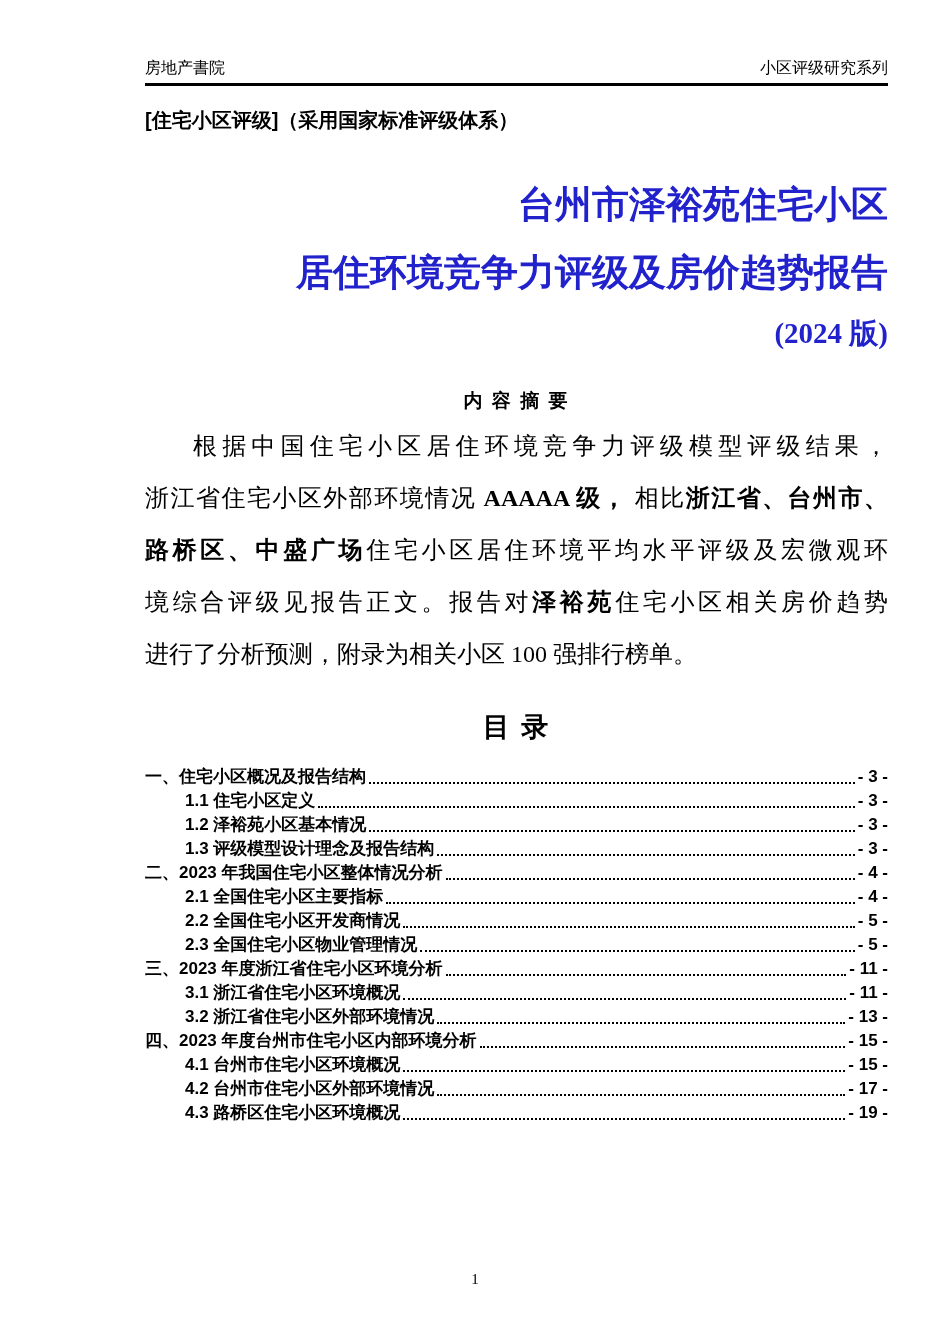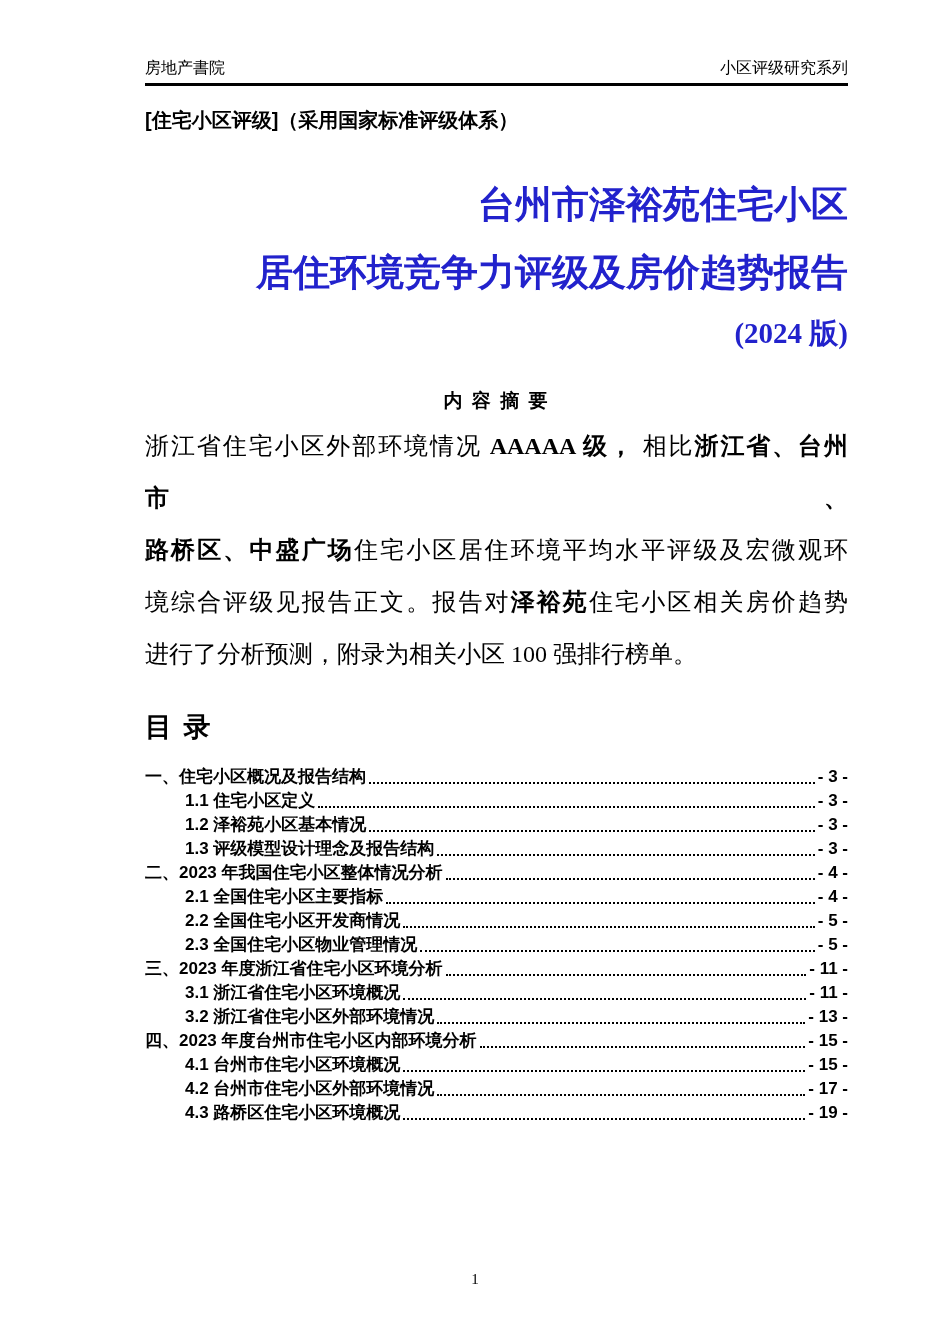--- a/index.html
+++ b/index.html
@@ -1,21 +1,21 @@
 <!DOCTYPE html>
 <html style="--title-blue: #2222CC; --text: #000000;"><head>
 <meta charset="utf-8">
 <style>
   :root { --title-blue: #2222CC; --text: #000000; }
   * { margin: 0; padding: 0; box-sizing: border-box; }
   html, body { background: #ffffff; }
   .page {
     width: 950px; height: 1344px; background: #fff; color: var(--text);
     position: relative; overflow: hidden;
-    padding: 58px 102px 0 145px;
+    padding: 58px 62px 0 145px;
     font-family: "Liberation Serif", serif;
   }
   .header {
     display: flex; justify-content: space-between; align-items: flex-end;
     border-bottom: 3px solid #000; padding-bottom: 5px;
     font-family: "Liberation Sans", sans-serif; font-size: 16px; line-height: 1.25;
   }
   .tag {
     margin-top: 21px; font-family: "Liberation Sans", sans-serif;
     font-weight: bold; font-size: 20px;
@@ -27,21 +27,21 @@
   .abstract-heading {
     margin-top: 40px; text-align: center; font-family: "Liberation Sans", sans-serif;
     font-size: 19px; font-weight: bold; line-height: 1.15; letter-spacing: 2px;
   }
   .abstract { margin-top: 8px; font-size: 24px; }
   .para-line { line-height: 52px; text-align: justify; text-align-last: justify; }
   .para-line.indent { text-indent: 2em; }
   .para-line.last { text-align-last: left; }
   .bold { font-weight: bold; }
   .toc-heading {
-    margin-top: 32px; font-family: "Liberation Sans", sans-serif;
+    margin-top: 32px; text-align: center; font-family: "Liberation Sans", sans-serif;
     font-size: 27px; font-weight: bold; line-height: 1.15; letter-spacing: 2px;
   }
   .toc { margin-top: 22px; font-family: "Liberation Sans", sans-serif; font-weight: bold; font-size: 17px; }
   .toc-row { display: flex; align-items: baseline; line-height: 24px; }
   .toc-row.l2 { padding-left: 40px; }
   .toc-label { white-space: nowrap; }
   .toc-dots {
     flex: 1; min-width: 12px; border-bottom: 2px dotted #000;
     align-self: flex-end; margin: 0 3px 5px 3px;
   }
@@ -65,20 +65,21 @@
 
   <div class="title-block">
     <div class="title-line1">台州市泽裕苑住宅小区</div>
     <div class="title-line2">居住环境竞争力评级及房价趋势报告</div>
     <div class="title-edition">(2024 版)</div>
   </div>
 
   <div class="abstract-heading">内 容 摘 要</div>
 
   <div class="abstract">
+      <div class="para-line indent"><span>根据中国住宅小区居住环境竞争力评级模型评级结果，</span></div>
       <div class="para-line"><span>浙江省住宅小区外部环境情况 </span><span class="bold">AAAAA 级，</span><span> 相比</span><span class="bold">浙江省、台州市、</span></div>
       <div class="para-line"><span class="bold">路桥区、中盛广场</span><span>住宅小区居住环境平均水平评级及宏微观环</span></div>
       <div class="para-line"><span>境综合评级见报告正文。报告对</span><span class="bold">泽裕苑</span><span>住宅小区相关房价趋势</span></div>
       <div class="para-line last"><span>进行了分析预测，附录为相关小区 100 强排行榜单。</span></div>
     </div>
 
   <div class="toc-heading">目 录</div>
 
   <div class="toc">
       <div class="toc-row">

